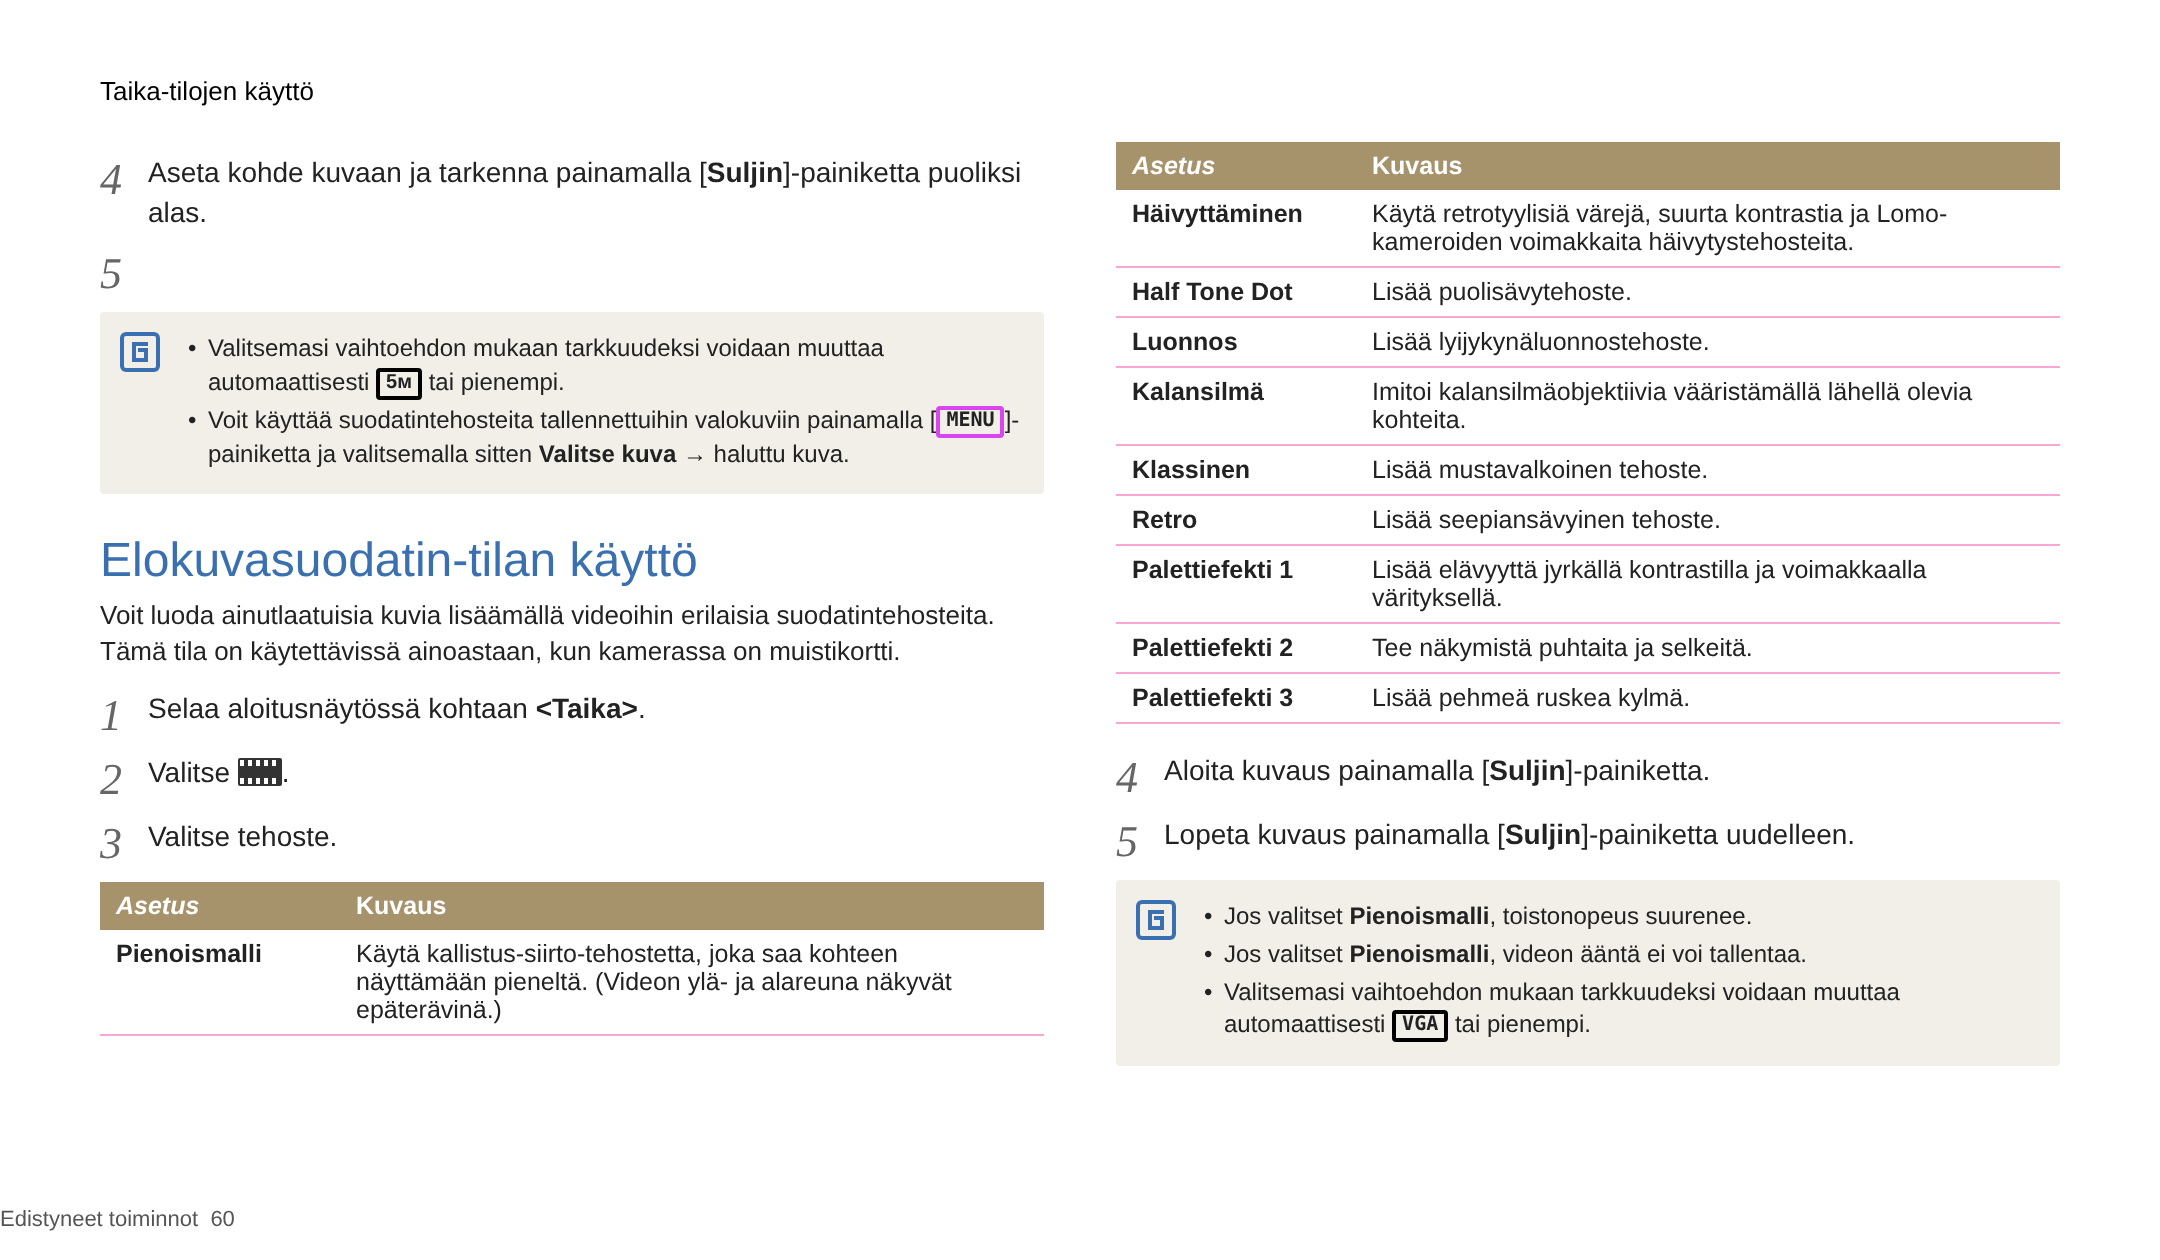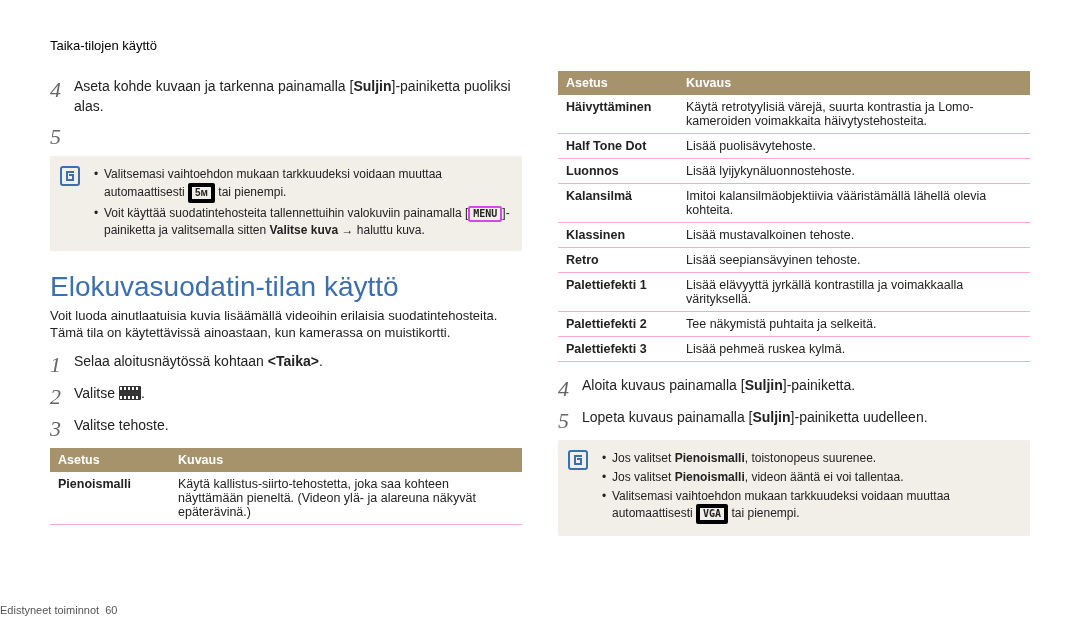--- a/index.html
+++ b/index.html
@@ -12,29 +12,29 @@
   .numstep .num { font-family: Georgia, 'Times New Roman', serif; font-style: italic; font-size: 22px; color: #666; width: 24px; flex: none; line-height: 1; padding-top:2px;}
   .numstep .body { font-size: 14px; line-height: 1.4; }
   .numstep .body b { font-weight: bold; }
   .notebox { background: #f2efe8; border-radius: 2px; padding: 10px 12px 10px 44px; position: relative; font-size: 12px; line-height: 1.4; margin: 8px 0 18px 0; }
   .notebox .icon { position: absolute; left: 10px; top: 10px; width: 20px; height: 20px; border: 2px solid #3a6fb0; border-radius: 3px; display:flex; align-items:center; justify-content:center;}
   .notebox .icon svg { display:block; }
   .notebox ul { list-style: none; padding: 0; }
   .notebox ul li { position: relative; padding-left: 10px; margin-bottom: 2px; }
   .notebox ul li::before { content: "•"; position: absolute; left: 0; top: 0; }
   .menu-chip { display: inline-block; font-size: 10px; border: 2px solid #d946ef; border-radius: 2px; padding: 0 3px; font-family: monospace; font-weight: bold; line-height: 12px; vertical-align: middle; }
-  .five-chip { display:inline-block; font-size:10px; border:4px solid #000000; border-radius:2px; padding:0 3px; font-weight:bold; line-height:12px; vertical-align:middle; font-family: Arial;}
-  h2.section { font-size: 28px; color: #3a6fb0; font-weight: normal; margin: 20px 0 4px 0; }
+  .five-chip { display:inline-block; font-size:10px; border:2px solid #000000; border-radius:2px; padding:0 3px; font-weight:bold; line-height:12px; vertical-align:middle; font-family: Arial;}
+  h2.section { font-size: 24px; color: #3a6fb0; font-weight: normal; margin: 20px 0 4px 0; }
   p.lead { font-size: 13px; line-height: 1.35; margin-bottom: 10px; }
   .film-icon { display:inline-block; width:22px; height:14px; background:#333; vertical-align:-2px; position:relative; border-radius:1px;}
   .film-icon::before, .film-icon::after { content:""; position:absolute; left:1px; right:1px; height:3px; background:repeating-linear-gradient(90deg,#fff,#fff 2px,#333 2px,#333 4px);}
   .film-icon::before{ top:1px;} .film-icon::after{ bottom:1px;}
   table.settings { width: 100%; border-collapse: collapse; font-size: 12.5px; margin-top: 2px;}
   table.settings th { background: #a7936b; color: #fff; font-weight: bold; text-align: left; padding: 5px 8px; }
-  table.settings th:first-child { width: 120px; }
+  table.settings th:first-child { width: 120px; font-style: italic; }
   table.settings td { padding: 5px 8px; vertical-align: top; border-bottom: 1px solid #f9a8d4; }
   table.settings td:first-child { font-weight: bold; }
   .footer { position: absolute; bottom: 14px; left: 0; right: 0; font-size: 11px; color: #555; }
 </style>
 </head>
 <body>
 
 <div class="breadcrumb">Taika-tilojen käyttö</div>
 
 <div class="cols">

